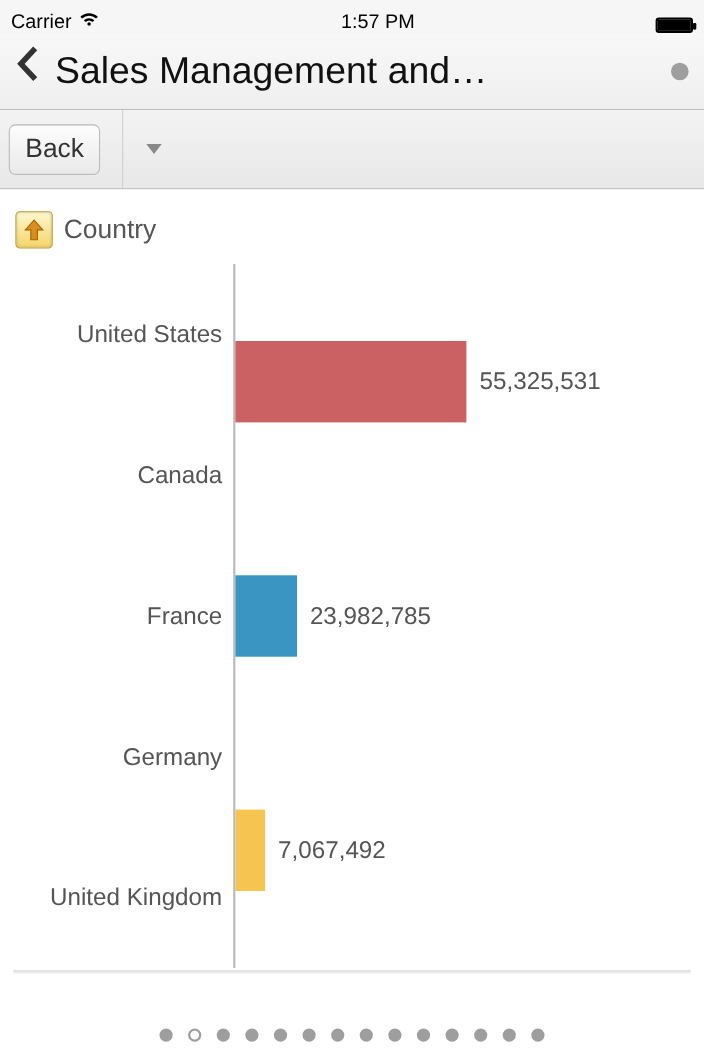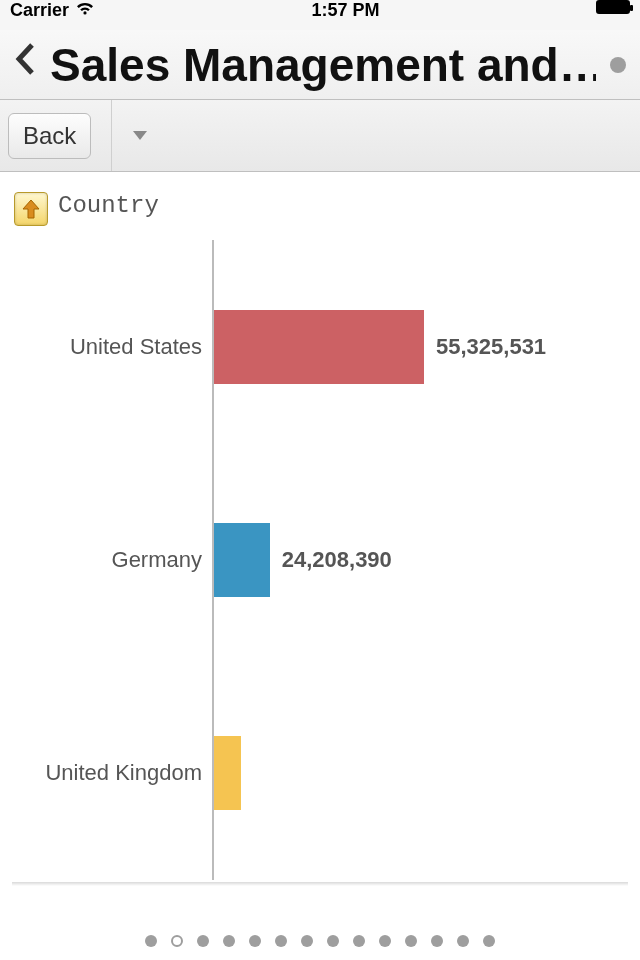--- a/index.html
+++ b/index.html
@@ -1,39 +1,39 @@
 <!DOCTYPE html>
 <html><head>
 <meta charset="utf-8">
 <style>
   * { box-sizing: border-box; margin: 0; padding: 0; }
   html, body { width: 640px; height: 960px; font-family: -apple-system, Helvetica, Arial, sans-serif; background: #fff; }
-  .status-bar { height: 30px; display: flex; align-items: flex-start; justify-content: space-between; padding: 0 10px; font-size: 18px; font-weight: 700; background: #f6f6f6; }
+  .status-bar { height: 30px; display: flex; align-items: flex-end; justify-content: space-between; padding: 0 10px; font-size: 18px; font-weight: 400; background: #f6f6f6; }
   .status-left { display: flex; align-items: center; gap: 6px; }
   .wifi { display: inline-block; }
   .battery { width: 34px; height: 14px; border: 2px solid #000; border-radius: 3px; position: relative; }
   .battery::after { content: ""; position: absolute; right: -5px; top: 3px; width: 3px; height: 6px; background: #000; border-radius: 1px; }
   .battery-fill { background: #000; height: 100%; width: 100%; }
   .nav-bar { height: 70px; background: linear-gradient(#f8f8f8,#efefef); border-bottom: 1px solid #bfbfbf; display: flex; align-items: center; padding: 0 14px; gap: 14px; }
   .nav-back { font-size: 40px; color: #333; line-height: 1; padding-bottom: 6px; cursor: pointer; }
-  .nav-title { font-size: 46px; font-weight: 700; color: #111; flex: 1; white-space: nowrap; overflow: hidden; }
+  .nav-title { font-size: 34px; font-weight: 400; color: #111; flex: 1; white-space: nowrap; overflow: hidden; }
   .status-dot { width: 16px; height: 16px; border-radius: 50%; background: #9e9e9e; }
   .sub-bar { height: 72px; background: linear-gradient(#f3f3f3,#e8e8e8); border-bottom: 1px solid #bfbfbf; display: flex; align-items: center; padding: 0 8px; gap: 20px; }
   .back-btn { background: linear-gradient(#fdfdfd,#e9e9e9); border: 1px solid #bcbcbc; border-radius: 6px; padding: 8px 14px; font-size: 24px; color: #333; cursor: pointer; }
   .sub-title { font-size: 28px; color: #444; flex: 1; }
   .dropdown { width: 56px; height: 100%; border-left: 1px solid #cfcfcf; display: flex; align-items: center; justify-content: center; cursor: pointer; }
   .caret { width: 0; height: 0; border-left: 7px solid transparent; border-right: 7px solid transparent; border-top: 9px solid #888; }
   .chart-area { padding: 20px 12px 0 12px; height: 750px; position: relative; }
-  .dim-row { display: flex; gap: 10px; margin-bottom: 14px; margin-left: 2px; font-family: Liberation Mono, monospace; }
+  .dim-row { display: flex; align-items: center; gap: 10px; margin-bottom: 14px; margin-left: 2px; }
   .up-icon { width: 34px; height: 34px; background: linear-gradient(#fff8d0,#f4d56a); border: 1px solid #b89a2a; border-radius: 4px; display: flex; align-items: center; justify-content: center; box-shadow: inset 0 0 3px rgba(0,0,0,.2); }
   .dim-label { font-size: 24px; color: #555; }
   .chart-body { display: flex; height: 640px; text-align: right; }
   .y-labels { width: 200px; display: flex; flex-direction: column; }
   .y-label { flex: 1; display: flex; align-items: center; justify-content: flex-end; padding-right: 10px; font-size: 22px; color: #555; }
-  .plot { flex: 1; border-left: 2px solid #bbb; position: relative; display: flex; flex-direction: column; font-weight: bold; }
+  .plot { flex: 1; border-left: 2px solid #bbb; position: relative; display: flex; flex-direction: column; }
   .row { flex: 1; display: flex; align-items: center; position: relative; }
   .bar { height: 74px; }
   .val { position: absolute; font-size: 22px; color: #555; white-space: nowrap; }
   .bottom-shadow { height: 4px; background: linear-gradient(rgba(0,0,0,.15),transparent); margin-top: 2px; }
   .pager { height: 38px; display: flex; align-items: center; justify-content: center; gap: 14px; }
   .dot { width: 12px; height: 12px; border-radius: 50%; background: #9e9e9e; }
   .dot.active { background: #fff; border: 2px solid #9e9e9e; width: 12px; height: 12px; }
 </style>
 </head>
 <body>
@@ -75,34 +75,37 @@
     <div class="up-icon">
       <svg width="20" height="22" viewBox="0 0 20 22">
           <path d="M10 2 L18 11 L13 11 L13 20 L7 20 L7 11 L2 11 Z" fill="#d98c1f" stroke="#a56400" stroke-width="1"></path>
         </svg>
     </div>
     <span class="dim-label">Country</span>
   </div>
   <div class="chart-body">
     <div class="y-labels" id="ylabels">
         <div class="y-label">United States</div>
+        <div class="y-label">Canada</div>
+        <div class="y-label">France</div>
         <div class="y-label">Germany</div>
         <div class="y-label">United Kingdom</div>
       </div>
     <div class="plot" id="plot">
         <div class="row">
           <div class="bar" style="width: 210px; background: rgb(204, 97, 100);"></div>
           <div class="val" style="left: 222px;">55,325,531</div>
         </div>
         <div class="row">
           <div class="bar" style="width: 55.7391px; background: rgb(58, 149, 194);"></div>
-          <div class="val" style="left: 67.7391px;">24,208,390</div>
+          <div class="val" style="left: 67.7391px;">23,982,785</div>
         </div>
         <div class="row">
           <div class="bar" style="width: 26.8262px; background: rgb(245, 196, 81);"></div>
+          <div class="val" style="left: 38.8262px;">7,067,492</div>
         </div>
       </div>
   </div>
   <div class="bottom-shadow"></div>
 </div>
 
 <div class="pager" id="pager">
     <div class="dot"></div>
     <div class="dot active"></div>
     <div class="dot"></div>

